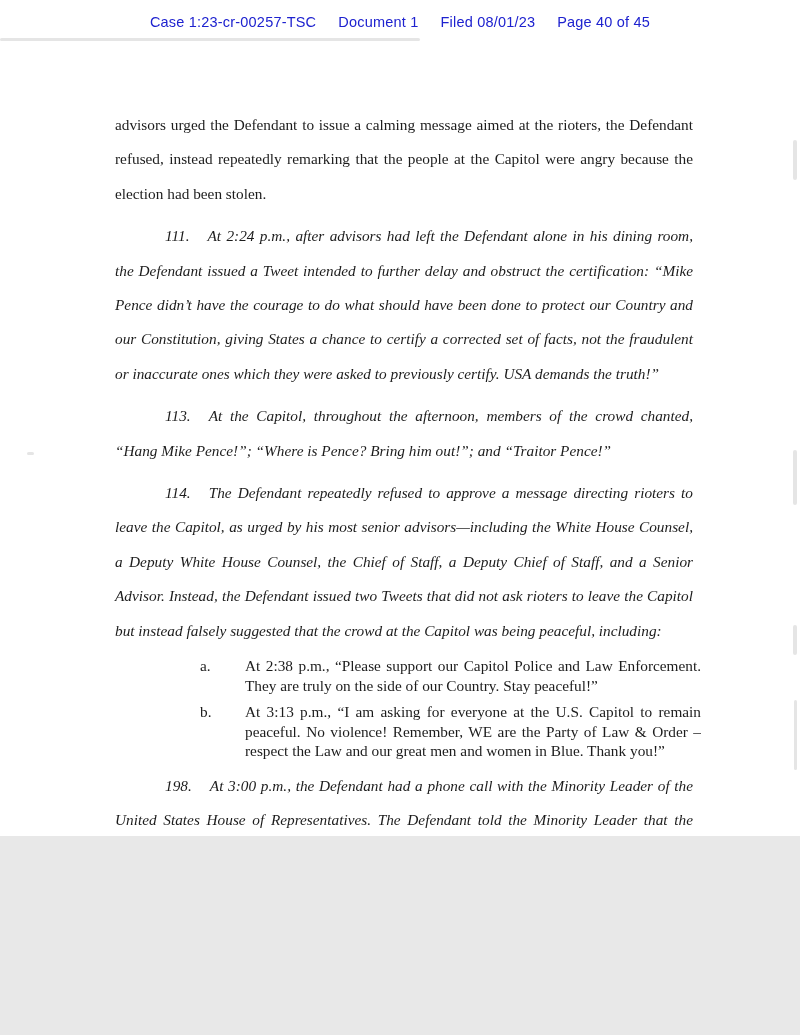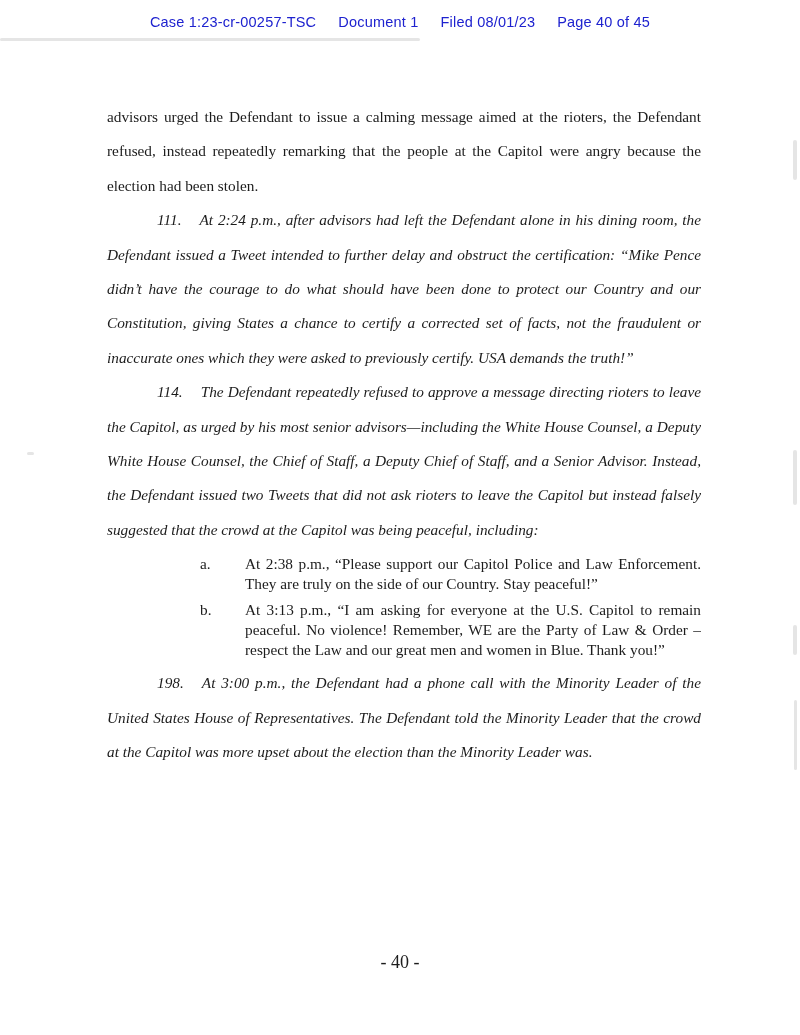--- a/index.html
+++ b/index.html
@@ -1,20 +1,20 @@
 <!DOCTYPE html>
 <html><head>
 <meta charset="utf-8">
 <style>
   html, body { margin: 0; padding: 0; }
   body { background: #e8e8e8; }
   .page {
     position: relative;
     width: 800px;
-    height: 1035px;
+    height: 836px;
     margin: 0 auto;
     background: #ffffff;
     overflow: hidden;
     font-family: "Liberation Serif", serif;
     color: #1c1c1c;
   }
   .stamp-header {
     position: absolute;
     top: 14px;
     left: 0;
@@ -27,21 +27,21 @@
   .stamp-header span.part { display: inline-block; margin: 0 11px; }
   .doc-body {
     position: absolute;
     top: 100px;
     left: 107px;
     width: 594px;
     font-size: 15.3px;
     line-height: 34.4px;
     text-align: justify;
   }
-  .doc-body p { margin: 0; }
+  .doc-body p { margin: 8px; }
   p.numbered { text-indent: 50px; font-style: italic; }
   .num-gap { display: inline-block; width: 18px; }
   .sub-item {
     display: flex;
     margin: 7px 0 7px 93px;
     line-height: 19.6px;
   }
   .sub-item .sub-label {
     flex: 0 0 45px;
     text-align: left;
@@ -76,20 +76,21 @@
     <span class="part">Case 1:23-cr-00257-TSC</span><span class="part">Document 1</span><span class="part">Filed 08/01/23</span><span class="part">Page 40 of 45</span>
   </div>
 
   <div class="doc-body">
 
     <p>advisors urged the Defendant to issue a calming message aimed at the rioters, the Defendant refused, instead repeatedly remarking that the people at the Capitol were angry because the election had been stolen.</p>
 
     <p class="numbered"><span>111.</span><span class="num-gap"></span><span>At 2:24 p.m., after advisors had left the Defendant alone in his dining room, the Defendant issued a Tweet intended to further delay and obstruct the certification: “Mike Pence didn’t have the courage to do what should have been done to protect our Country and our Constitution, giving States a chance to certify a corrected set of facts, not the fraudulent or inaccurate ones which they were asked to previously certify.  USA demands the truth!”</span></p>
 
 
+    <p class="numbered"><span>113.</span><span class="num-gap"></span><span>At the Capitol, throughout the afternoon, members of the crowd chanted, “Hang Mike Pence!”; “Where is Pence?  Bring him out!”; and “Traitor Pence!”</span></p>
 
     <p class="numbered"><span>114.</span><span class="num-gap"></span><span>The Defendant repeatedly refused to approve a message directing rioters to leave the Capitol, as urged by his most senior advisors—including the White House Counsel, a Deputy White House Counsel, the Chief of Staff, a Deputy Chief of Staff, and a Senior Advisor.  Instead, the Defendant issued two Tweets that did not ask rioters to leave the Capitol but instead falsely suggested that the crowd at the Capitol was being peaceful, including:</span></p>
 
     <div class="sub-item">
       <span class="sub-label">a.</span>
       <span class="sub-text">At 2:38 p.m., “Please support our Capitol Police and Law Enforcement. They are truly on the side of our Country.  Stay peaceful!”</span>
     </div>
 
     <div class="sub-item">
       <span class="sub-label">b.</span>

